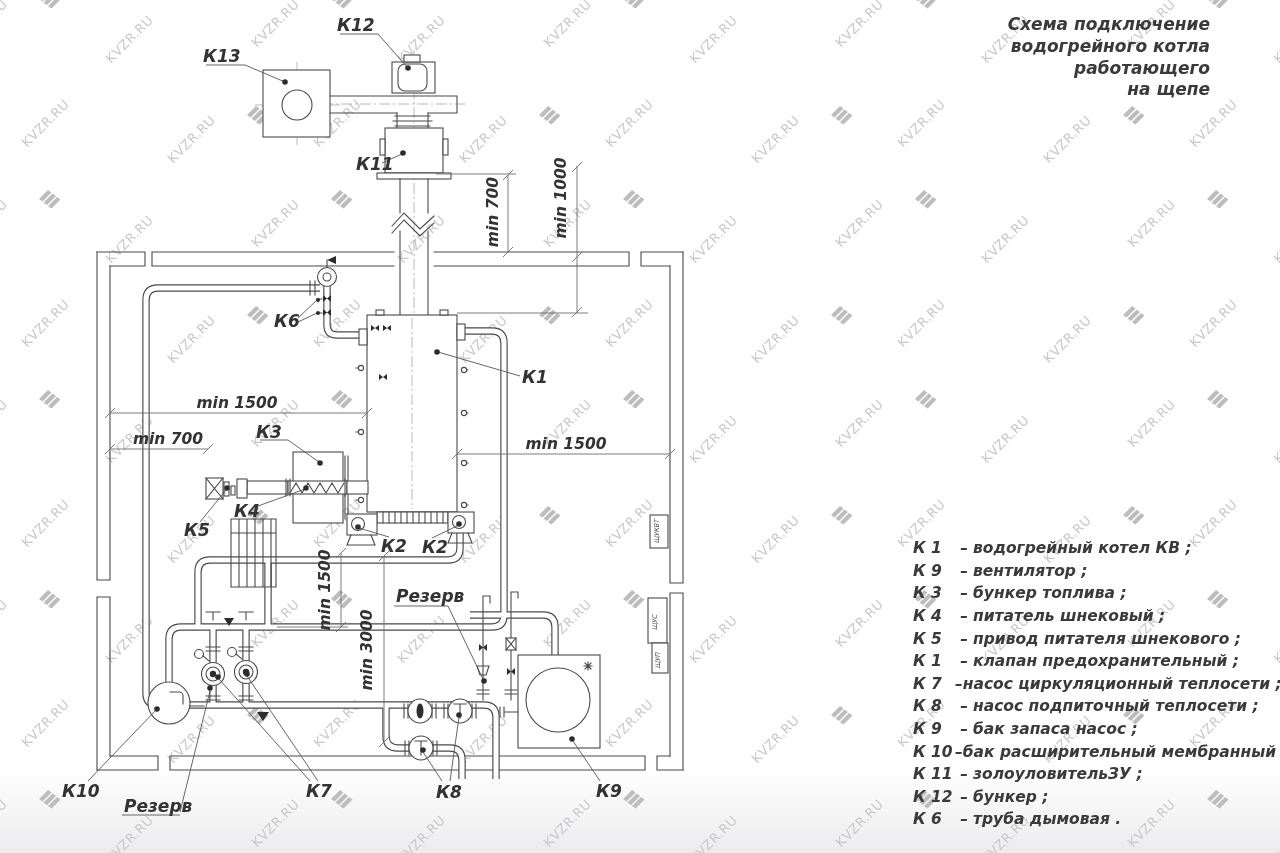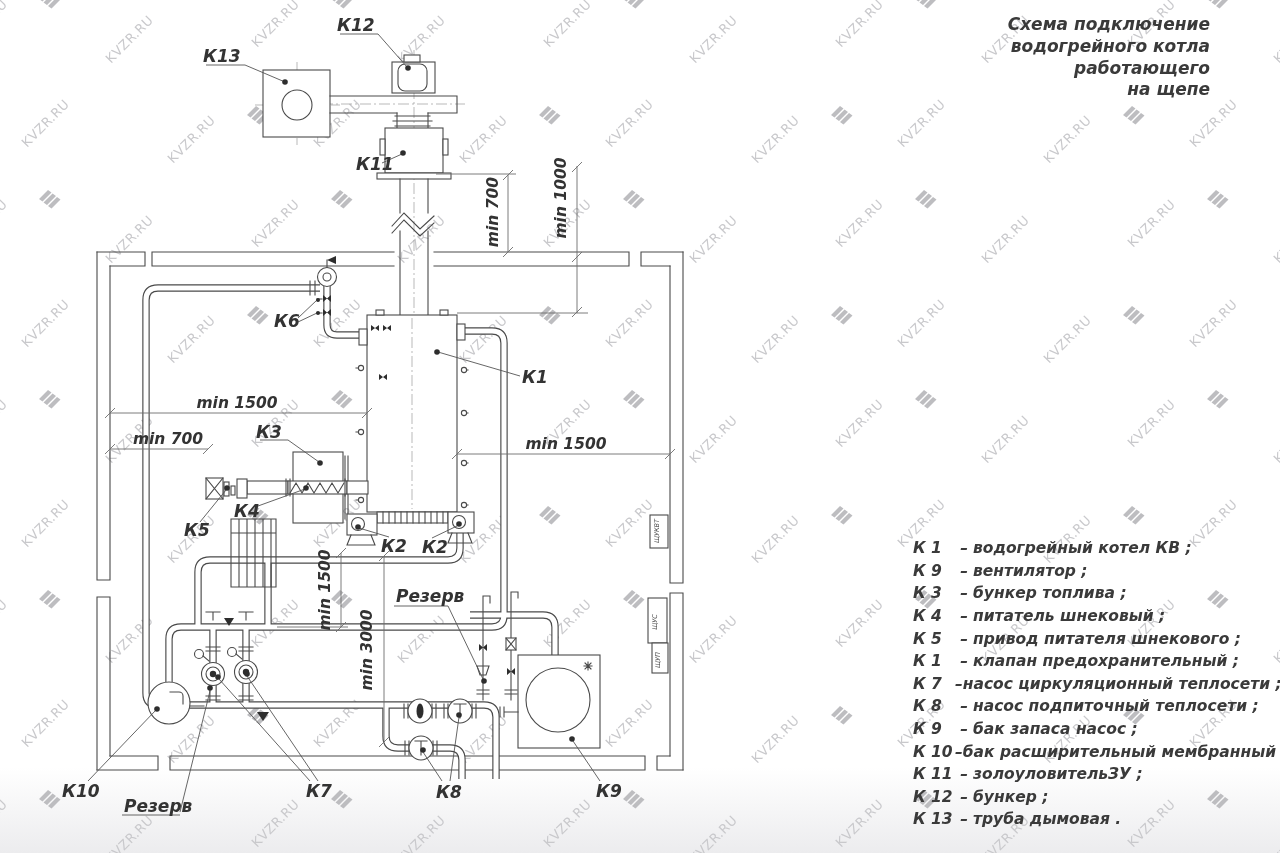--- a/index.html
+++ b/index.html
@@ -507,19 +507,19 @@
         <span class="lg-k">К 11</span>
         <span class="lg-d">–</span>
         <span class="lg-t">золоуловительЗУ ;</span>
       </div>
   <div class="lg-row">
         <span class="lg-k">К 12</span>
         <span class="lg-d">–</span>
         <span class="lg-t">бункер ;</span>
       </div>
   <div class="lg-row">
-        <span class="lg-k">К 13</span>
+        <span class="lg-k">К 6</span>
         <span class="lg-d">–</span>
         <span class="lg-t">труба дымовая .</span>
       </div>
 </div>
 
 </div>
 
 </body></html>

